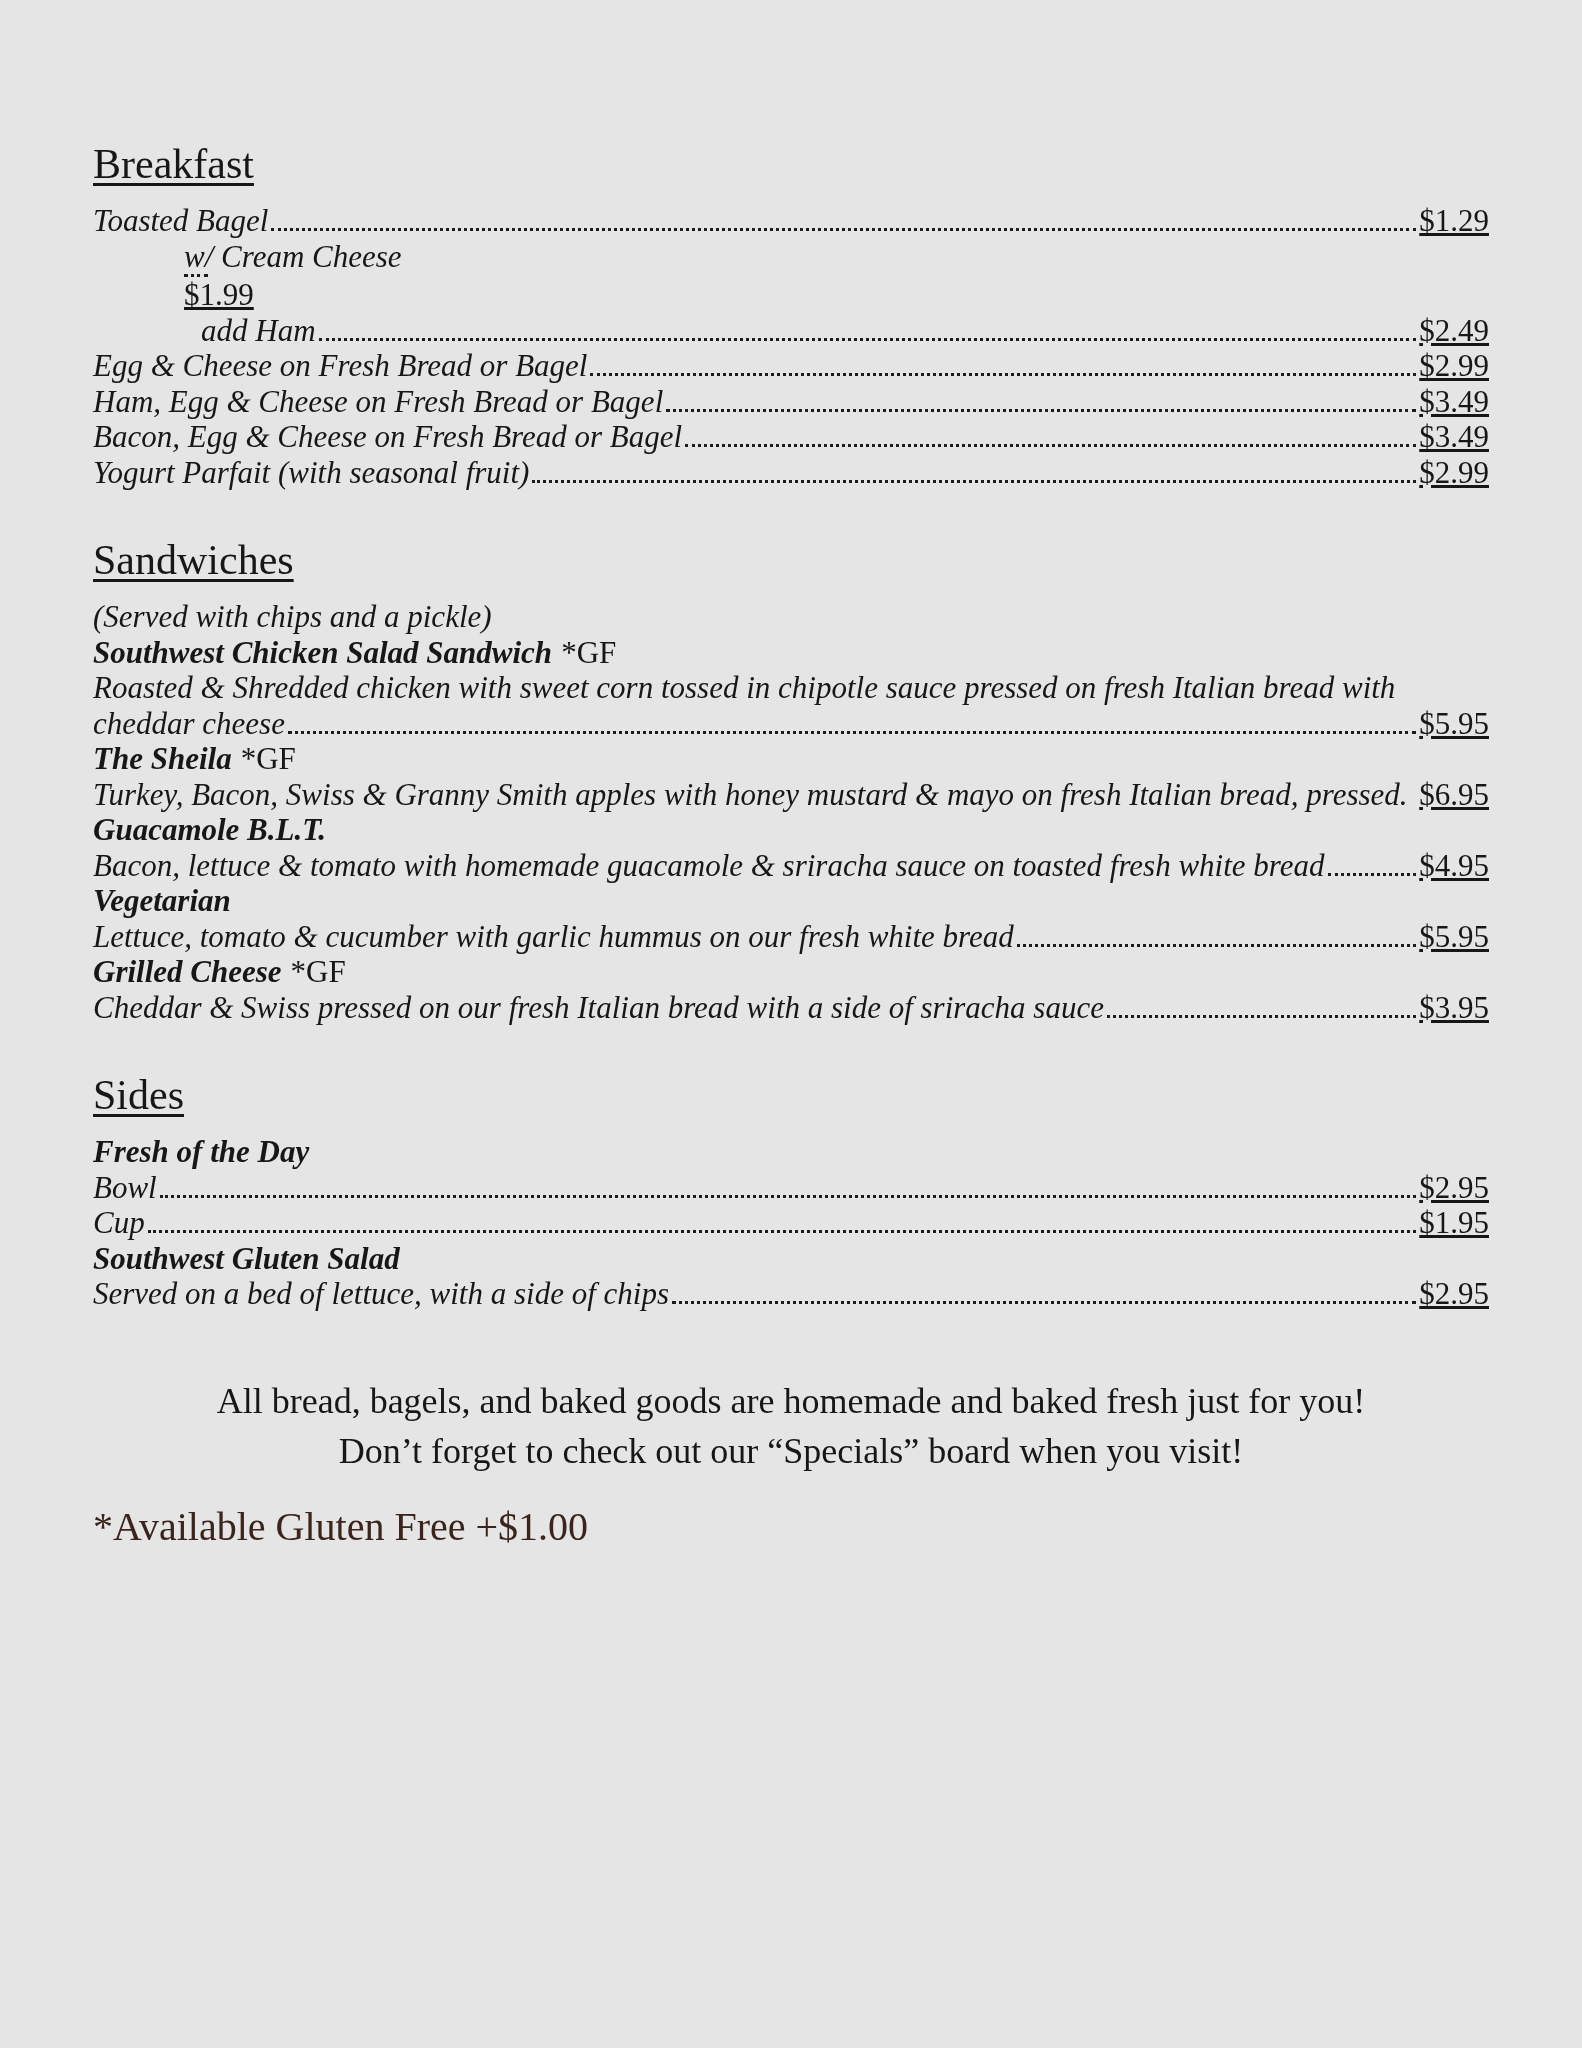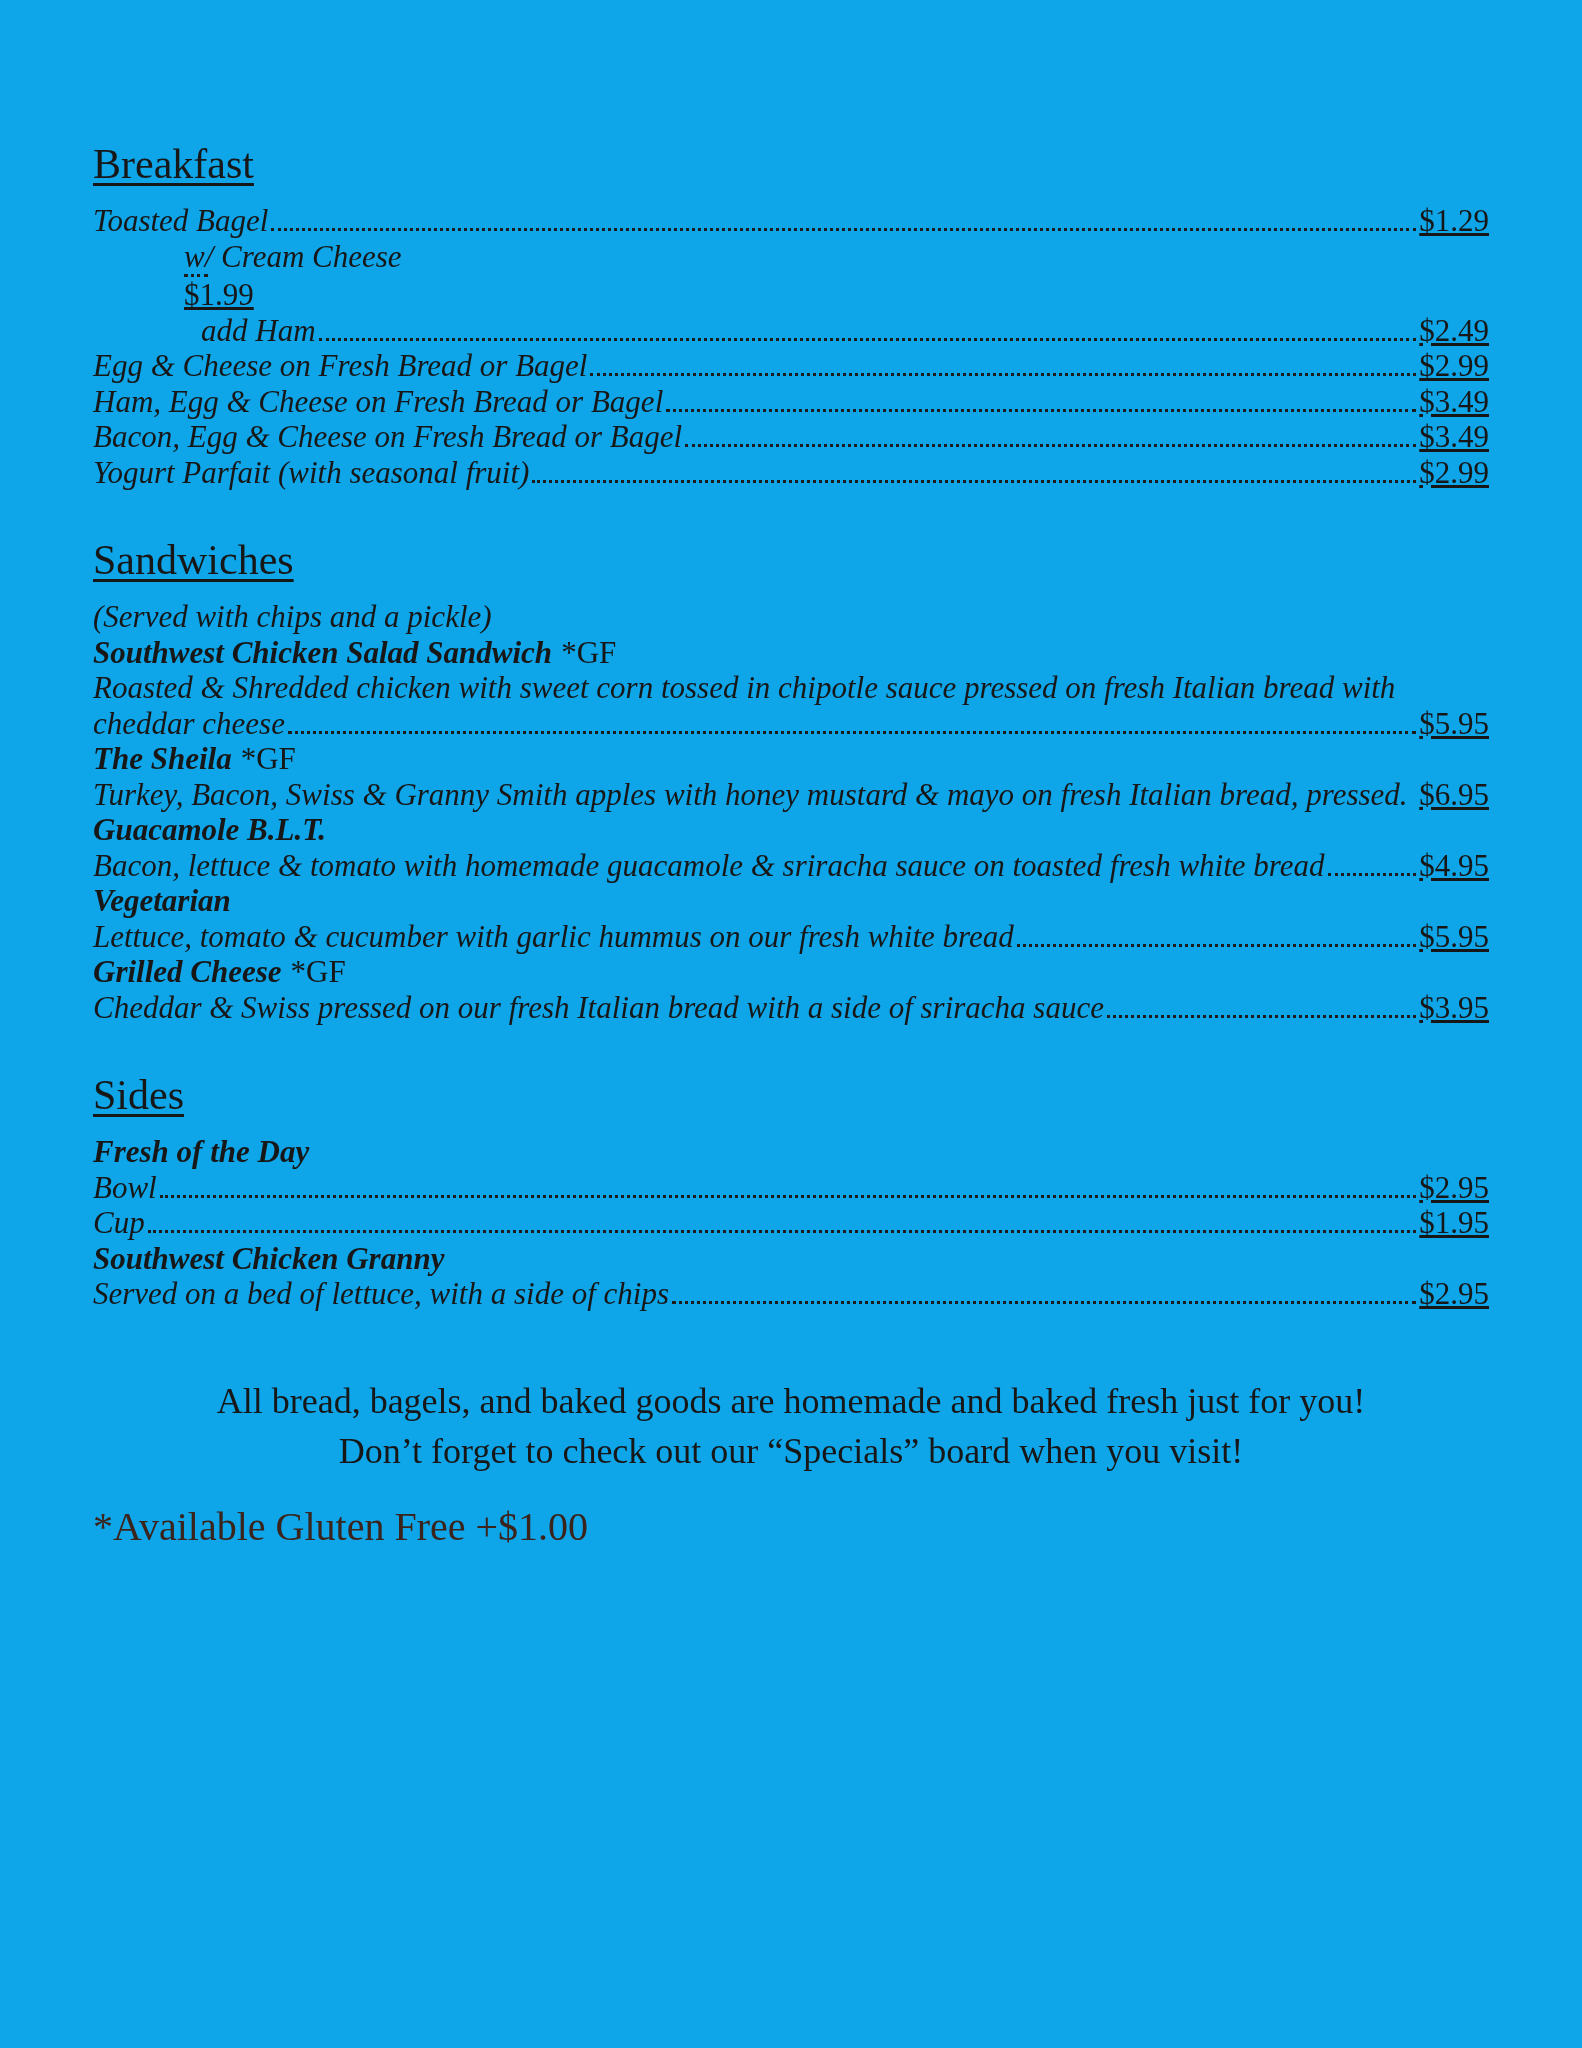--- a/index.html
+++ b/index.html
@@ -4,21 +4,21 @@
 <style>
   html, body {
     margin: 0;
     padding: 0;
     background: #ffffff;
   }
   .page {
     position: relative;
     width: 1582px;
     height: 2048px;
-    background: #0ea5e9;
+    background: #e5e5e5;
     box-sizing: border-box;
     padding: 140px 93px 0 93px;
     font-family: "Liberation Serif", "DejaVu Serif", serif;
     color: #171717;
     overflow: hidden;
   }
   section.menu-section { margin: 0; }
   section.menu-section + section.menu-section { margin-top: 46px; }
 
   h2.section-title {
@@ -174,21 +174,21 @@
           <span class="txt">Bowl</span>
           <span class="dots"></span>
           <span class="price">$2.95</span>
         </div>
         <div class="line">
           <span class="txt">Cup</span>
           <span class="dots"></span>
           <span class="price">$1.95</span>
         </div>
         <div class="line">
-          <span class="txt bold">Southwest Chicken Granny</span>
+          <span class="txt bold">Southwest Gluten Salad</span>
         </div>
         <div class="line">
           <span class="txt">Served on a bed of lettuce, with a side of chips</span>
           <span class="dots"></span>
           <span class="price">$2.95</span>
         </div>
       </section>
     </div>
 
   <div class="footer-center">

